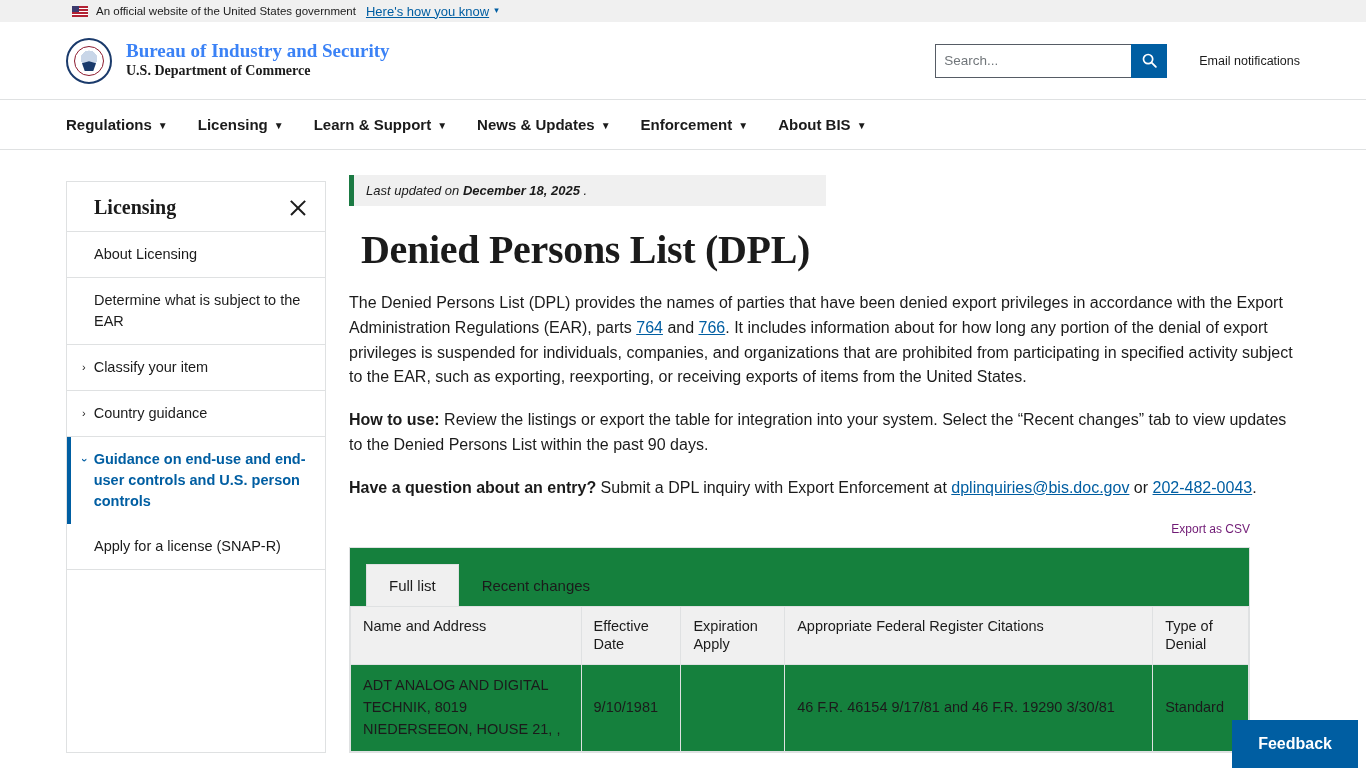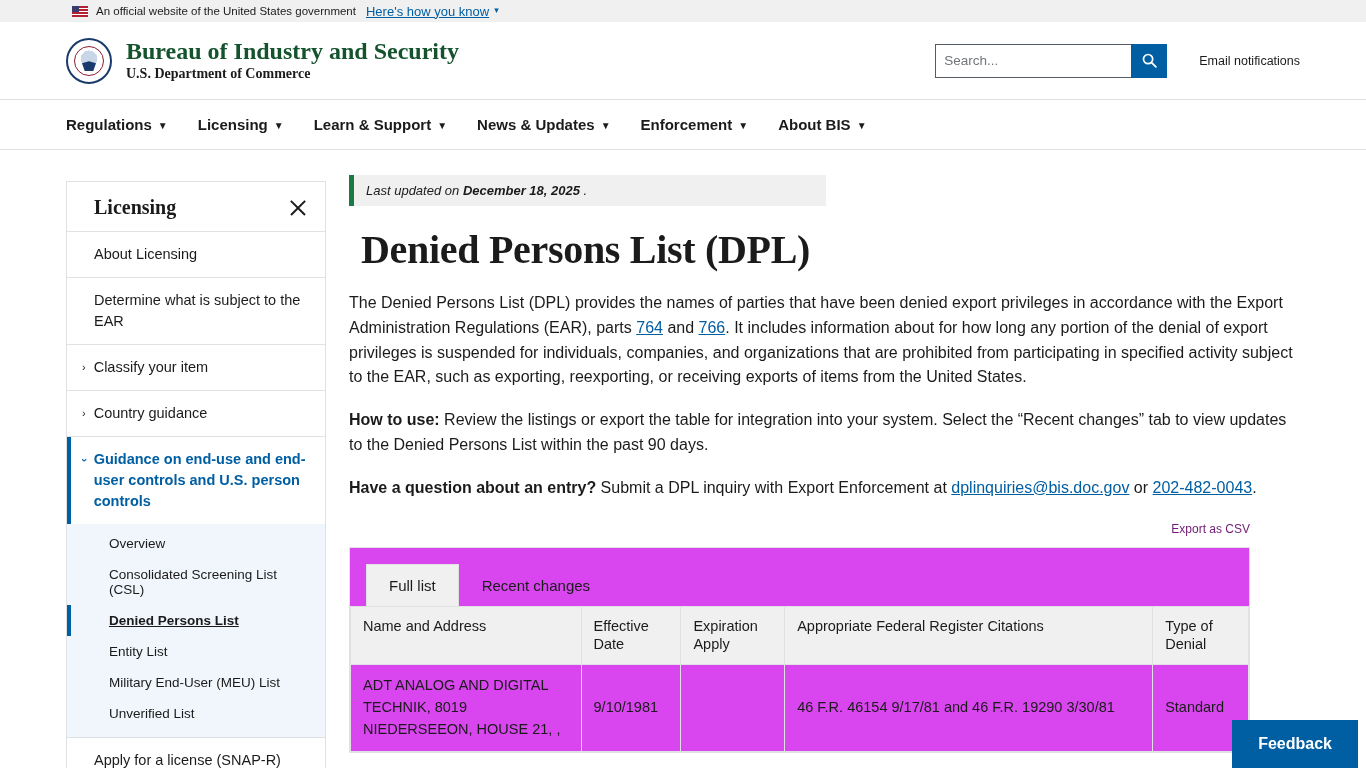--- a/index.html
+++ b/index.html
@@ -89,22 +89,22 @@
     position: absolute;
     left: 50%; top: 52%;
     width: 14px; height: 10px;
     margin-left: -7px;
     background: #1a3a6b;
     clip-path: polygon(0% 20%, 50% 0%, 100% 20%, 80% 100%, 20% 100%);
   }
   .brand-text .line1 {
     font-family: "Liberation Serif", serif;
     font-weight: bold;
-    font-size: 24px;
-    color: #14532d;
+    font-size: 19px;
+    color: #3b82f6;
     line-height: 1.15;
   }
   .brand-text .line2 {
     font-family: "Liberation Serif", serif;
     font-weight: bold;
     font-size: 14px;
     color: #1b1b1b;
     line-height: 1.3;
   }
   .header-right {
@@ -284,21 +284,21 @@
   .export-row a {
     color: #701a75;
     font-size: 12px;
     text-decoration: none;
     cursor: pointer;
   }
   
   .table-card {
     border: 1px solid #dfe1e2;
     margin-right: 50px;
-    background: #d946ef;
+    background: #15803d;
   }
   .tabs {
     display: flex;
     padding: 16px 16px 0 16px;
     gap: 0;
   }
   .tab {
     padding: 12px 22px;
     font-size: 15px;
     cursor: pointer;
@@ -427,28 +427,20 @@
     </div>
     <div class="sb-item">
       <span class="arrow">›</span>
       <span>Country guidance</span>
     </div>
     <div class="sb-item active-parent">
       <span class="arrow">›</span>
       <span>Guidance on end-use and end-user controls and U.S. person controls</span>
     </div>
 
-    <div class="sb-sub">
-      <div class="sb-sub-item">Overview</div>
-      <div class="sb-sub-item">Consolidated Screening List (CSL)</div>
-      <div class="sb-sub-item current">Denied Persons List</div>
-      <div class="sb-sub-item">Entity List</div>
-      <div class="sb-sub-item">Military End-User (MEU) List</div>
-      <div class="sb-sub-item">Unverified List</div>
-    </div>
 
     <div class="sb-item">
       <span>Apply for a license (SNAP-R)</span>
     </div>
   </div>
 
   <div class="main">
 
     <div class="updated-bar">
       <span>Last updated on</span>

